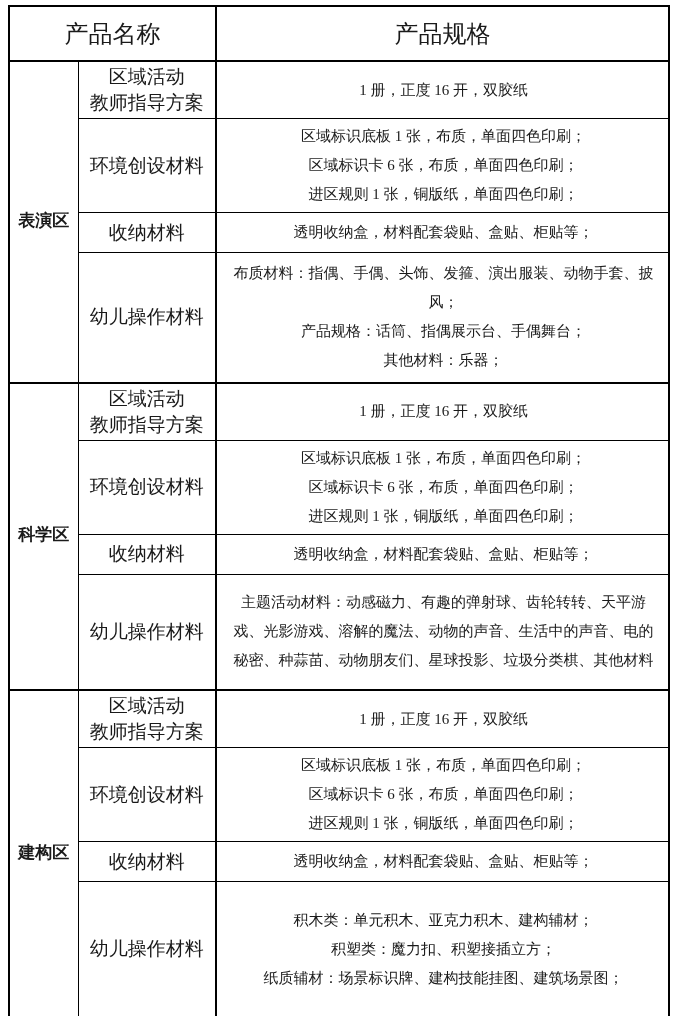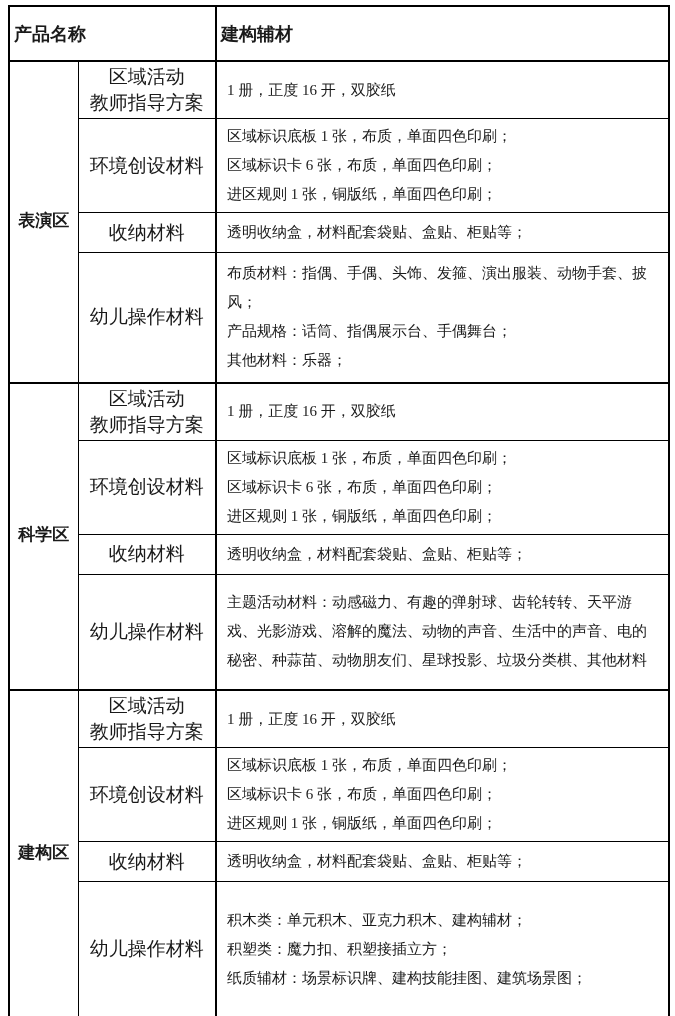--- a/index.html
+++ b/index.html
@@ -29,23 +29,23 @@
   .spec-table td {
     border: 1px solid #000;
     vertical-align: middle;
     padding: 2px 4px;
     box-sizing: border-box;
     white-space: pre-line;
   }
   
   tr.header-row { height: 55px; }
   .spec-table th {
-    font-size: 18px;
-    font-weight: bold;
-    text-align: left;
+    font-size: 24px;
+    font-weight: normal;
+    text-align: center;
     border-bottom: 2px solid #000;
   }
   
   td.area-cell {
     font-size: 17px;
     font-weight: bold;
     text-align: center;
     line-height: 24px;
     padding: 2px 2px;
     font-family: Liberation Mono, monospace;
@@ -54,21 +54,21 @@
     font-size: 19px;
     text-align: center;
     line-height: 26px;
     padding: 2px 8px;
   }
   td.spec-cell, th.spec-head {
     border-left: 2px solid #000;
   }
   td.spec-cell {
     font-size: 15px;
-    text-align: left;
+    text-align: center;
     line-height: 29px;
     padding: 3px 8px 3px 10px;
     margin-left: 40px;
   }
   
   tr.sec-start td { border-top: 2px solid #000; }
   
   tr.r-a  { height: 52px; }
   tr.r-b  { height: 88px; }
   tr.r-c  { height: 40px; }
@@ -83,21 +83,21 @@
   <table class="spec-table">
     <colgroup>
       <col style="width:69px">
       <col style="width:138px">
       <col style="width:453px">
     </colgroup>
 
     <tbody>
         <tr class="header-row">
       <th colspan="2">产品名称</th>
-      <th class="spec-head">建构辅材</th>
+      <th class="spec-head">产品规格</th>
     </tr>
 
     <tr class="r-a sec-start">
       <td class="area-cell" rowspan="4">表演区</td>
       <td class="label-cell">区域活动
 教师指导方案</td>
       <td class="spec-cell">1 册，正度 16 开，双胶纸</td>
     </tr>
     <tr class="r-b">
       <td class="label-cell">环境创设材料</td>

